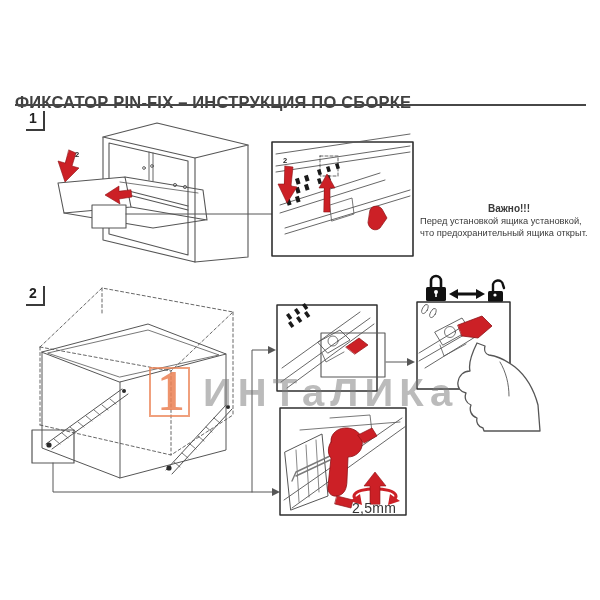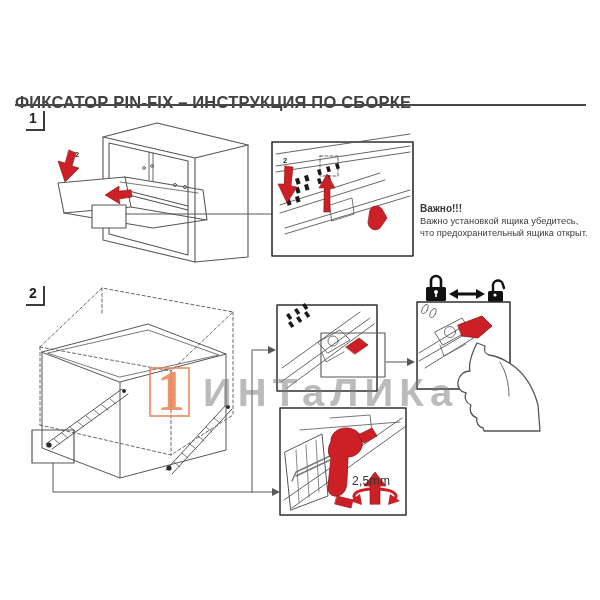--- a/index.html
+++ b/index.html
@@ -13,23 +13,23 @@
   #title-rule { left:15px; top:104px; width:571px; height:2px; background:#474747; }
   .stepnum {
     font-size:14px; font-weight:700; color:#222; line-height:15px;
     padding:0 6px 3px 3px;
     border-right:2px solid #3b3b3b; border-bottom:2px solid #3b3b3b;
   }
   #step1-num { left:26px; top:111px; }
   #step2-num { left:26px; top:286px; }
   #artwork { left:0; top:110px; }
   #note { left:420px; top:203px; width:178px; }
-  #note .t { font-size:10px; font-weight:700; color:#3a3a3a; margin-bottom:2px; }
+  #note .t { font-size:10px; font-weight:700; color:#3a3a3a; margin-bottom:2px;text-align:center; }
   #note .l { font-size:9.3px; color:#3a3a3a; line-height:11.8px; }
-  #tool-size { left:352px; top:474px; font-size:12px; color:#333; letter-spacing:.3px; }
+  #tool-size { left:352px; top:500px; font-size:14px; color:#333; letter-spacing:.3px; }
   #watermark { left:0; top:0; width:600px; height:600px; pointer-events:none; }
   #wm-logo {
     position:absolute; left:149px; top:367px; width:41px; height:50px;
     border:2.5px solid rgba(235,128,82,.75);
   }
   #wm-digit {
     position:absolute; left:6px; top:-7px; font-size:56px; font-weight:800;
     color:rgba(235,128,82,.85); line-height:58px; font-family:"Liberation Serif", serif;
   }
   #wm-brand {
@@ -206,21 +206,21 @@
         <path d="M357,390 A21,7.5 0 1 1 393,390" stroke="#cc2026" stroke-width="3"></path>
         <polygon points="360,384 350,391 362,395" fill="#cc2026" stroke="none"></polygon>
         <polygon points="390,384 400,391 388,395" fill="#cc2026" stroke="none"></polygon>
         <polygon points="370,394 370,376 364,376 375,362 386,376 380,376 380,394" fill="#cc2026" stroke="#8d1216" stroke-width=".6"></polygon>
       </g>
     </g>
   </svg>
 
   <div class="abs" id="note">
     <div class="t">Важно!!!</div>
-    <div class="l">Важно установкой ящика убедитесь,</div>
+    <div class="l">Перед установкой ящика установкой,</div>
     <div class="l">что предохранительный ящика открыт.</div>
   </div>
 
   <div class="abs" id="tool-size">2,5mm</div>
 
   <div class="abs" id="watermark">
     <div id="wm-logo">
       <span id="wm-digit">1</span>
     </div>
     <span id="wm-brand">ИНТаЛИКа</span>

